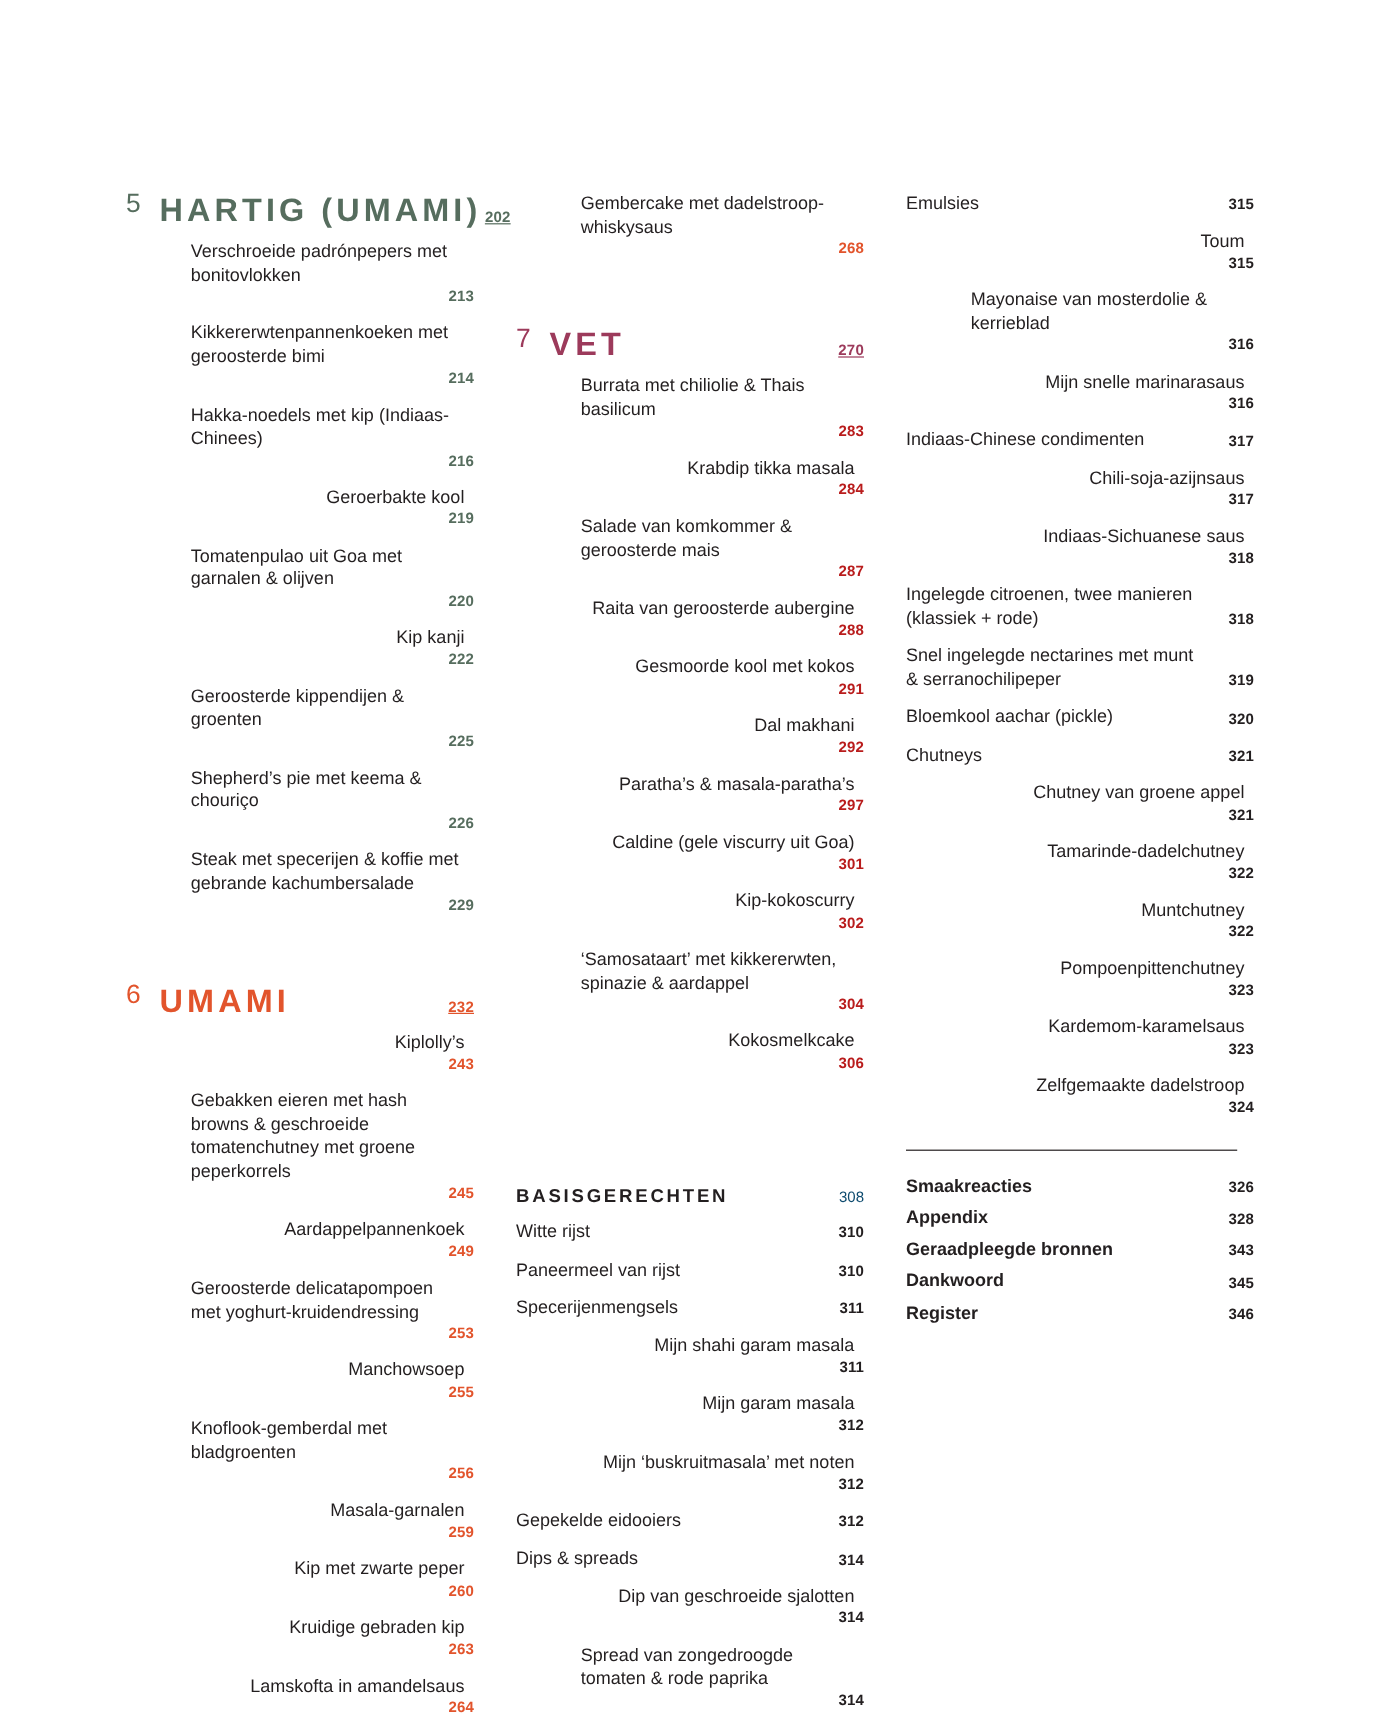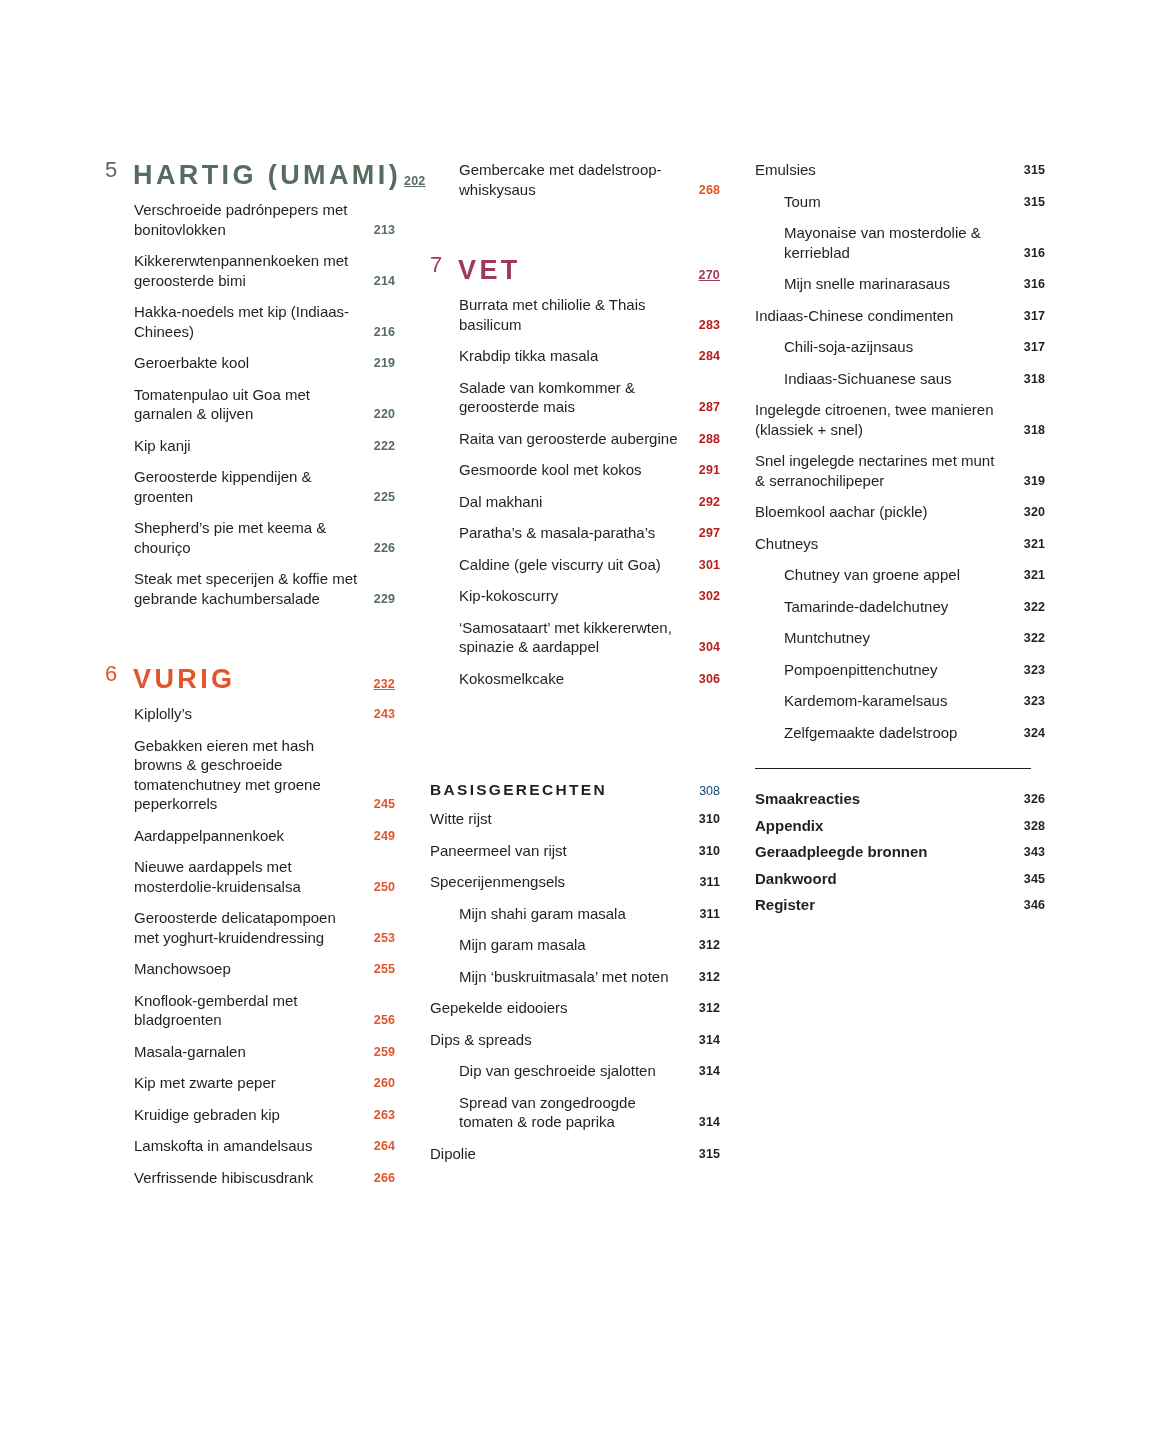--- a/index.html
+++ b/index.html
@@ -119,21 +119,21 @@
     padding-right: 8px;
     max-width: 252px;
   }
   .entry-page {
     font-size: 12.5px;
     font-weight: 700;
     white-space: nowrap;
     padding-bottom: 1px;
     letter-spacing: 0.1px;
   }
-  .entry.indent1 { padding-left: 29px; }
+  .entry.indent1 { padding-left: 29px; flex-direction: column; }
   .entry.indent1 .entry-title { max-width: 228px; }
   .entry.flush { padding-left: 0; }
 
   .entry.strong .entry-title { font-weight: 700; }
   .entry.tight { margin-bottom: 7px; }
 
   .spacer-lg { height: 44px; }
 
   .divider {
     border: 0;
@@ -188,39 +188,35 @@
           <span class="entry-page green-page">226</span>
         </div>
         <div class="entry indent1">
           <span class="entry-title">Steak met specerijen &amp; koffie met gebrande kachumbersalade</span>
           <span class="entry-page green-page">229</span>
         </div>
         <div class="spacer-lg"></div>
         <div class="chapter orange">
           <span class="chapter-num">6</span>
           <span class="chapter-body">
-            <span class="chapter-title">VURIG</span>
+            <span class="chapter-title">UMAMI</span>
             <span class="chapter-page">232</span>
           </span>
         </div>
         <div class="entry indent1">
           <span class="entry-title">Kiplolly’s</span>
           <span class="entry-page orange-page">243</span>
         </div>
         <div class="entry indent1">
           <span class="entry-title">Gebakken eieren met hash browns &amp; geschroeide tomatenchutney met groene peperkorrels</span>
           <span class="entry-page orange-page">245</span>
         </div>
         <div class="entry indent1">
           <span class="entry-title">Aardappelpannenkoek</span>
           <span class="entry-page orange-page">249</span>
-        </div>
-        <div class="entry indent1">
-          <span class="entry-title">Nieuwe aardappels met mosterdolie-kruidensalsa</span>
-          <span class="entry-page orange-page">250</span>
         </div>
         <div class="entry indent1">
           <span class="entry-title">Geroosterde delicatapompoen met yoghurt-kruidendressing</span>
           <span class="entry-page orange-page">253</span>
         </div>
         <div class="entry indent1">
           <span class="entry-title">Manchowsoep</span>
           <span class="entry-page orange-page">255</span>
         </div>
         <div class="entry indent1">
@@ -378,21 +374,21 @@
         </div>
         <div class="entry indent1">
           <span class="entry-title">Chili-soja-azijnsaus</span>
           <span class="entry-page black-page">317</span>
         </div>
         <div class="entry indent1">
           <span class="entry-title">Indiaas-Sichuanese saus</span>
           <span class="entry-page black-page">318</span>
         </div>
         <div class="entry indent0 flush">
-          <span class="entry-title">Ingelegde citroenen, twee manieren (klassiek + snel)</span>
+          <span class="entry-title">Ingelegde citroenen, twee manieren (klassiek + rode)</span>
           <span class="entry-page black-page">318</span>
         </div>
         <div class="entry indent0 flush">
           <span class="entry-title">Snel ingelegde nectarines met munt &amp; serranochilipeper</span>
           <span class="entry-page black-page">319</span>
         </div>
         <div class="entry indent0 flush">
           <span class="entry-title">Bloemkool aachar (pickle)</span>
           <span class="entry-page black-page">320</span>
         </div>

